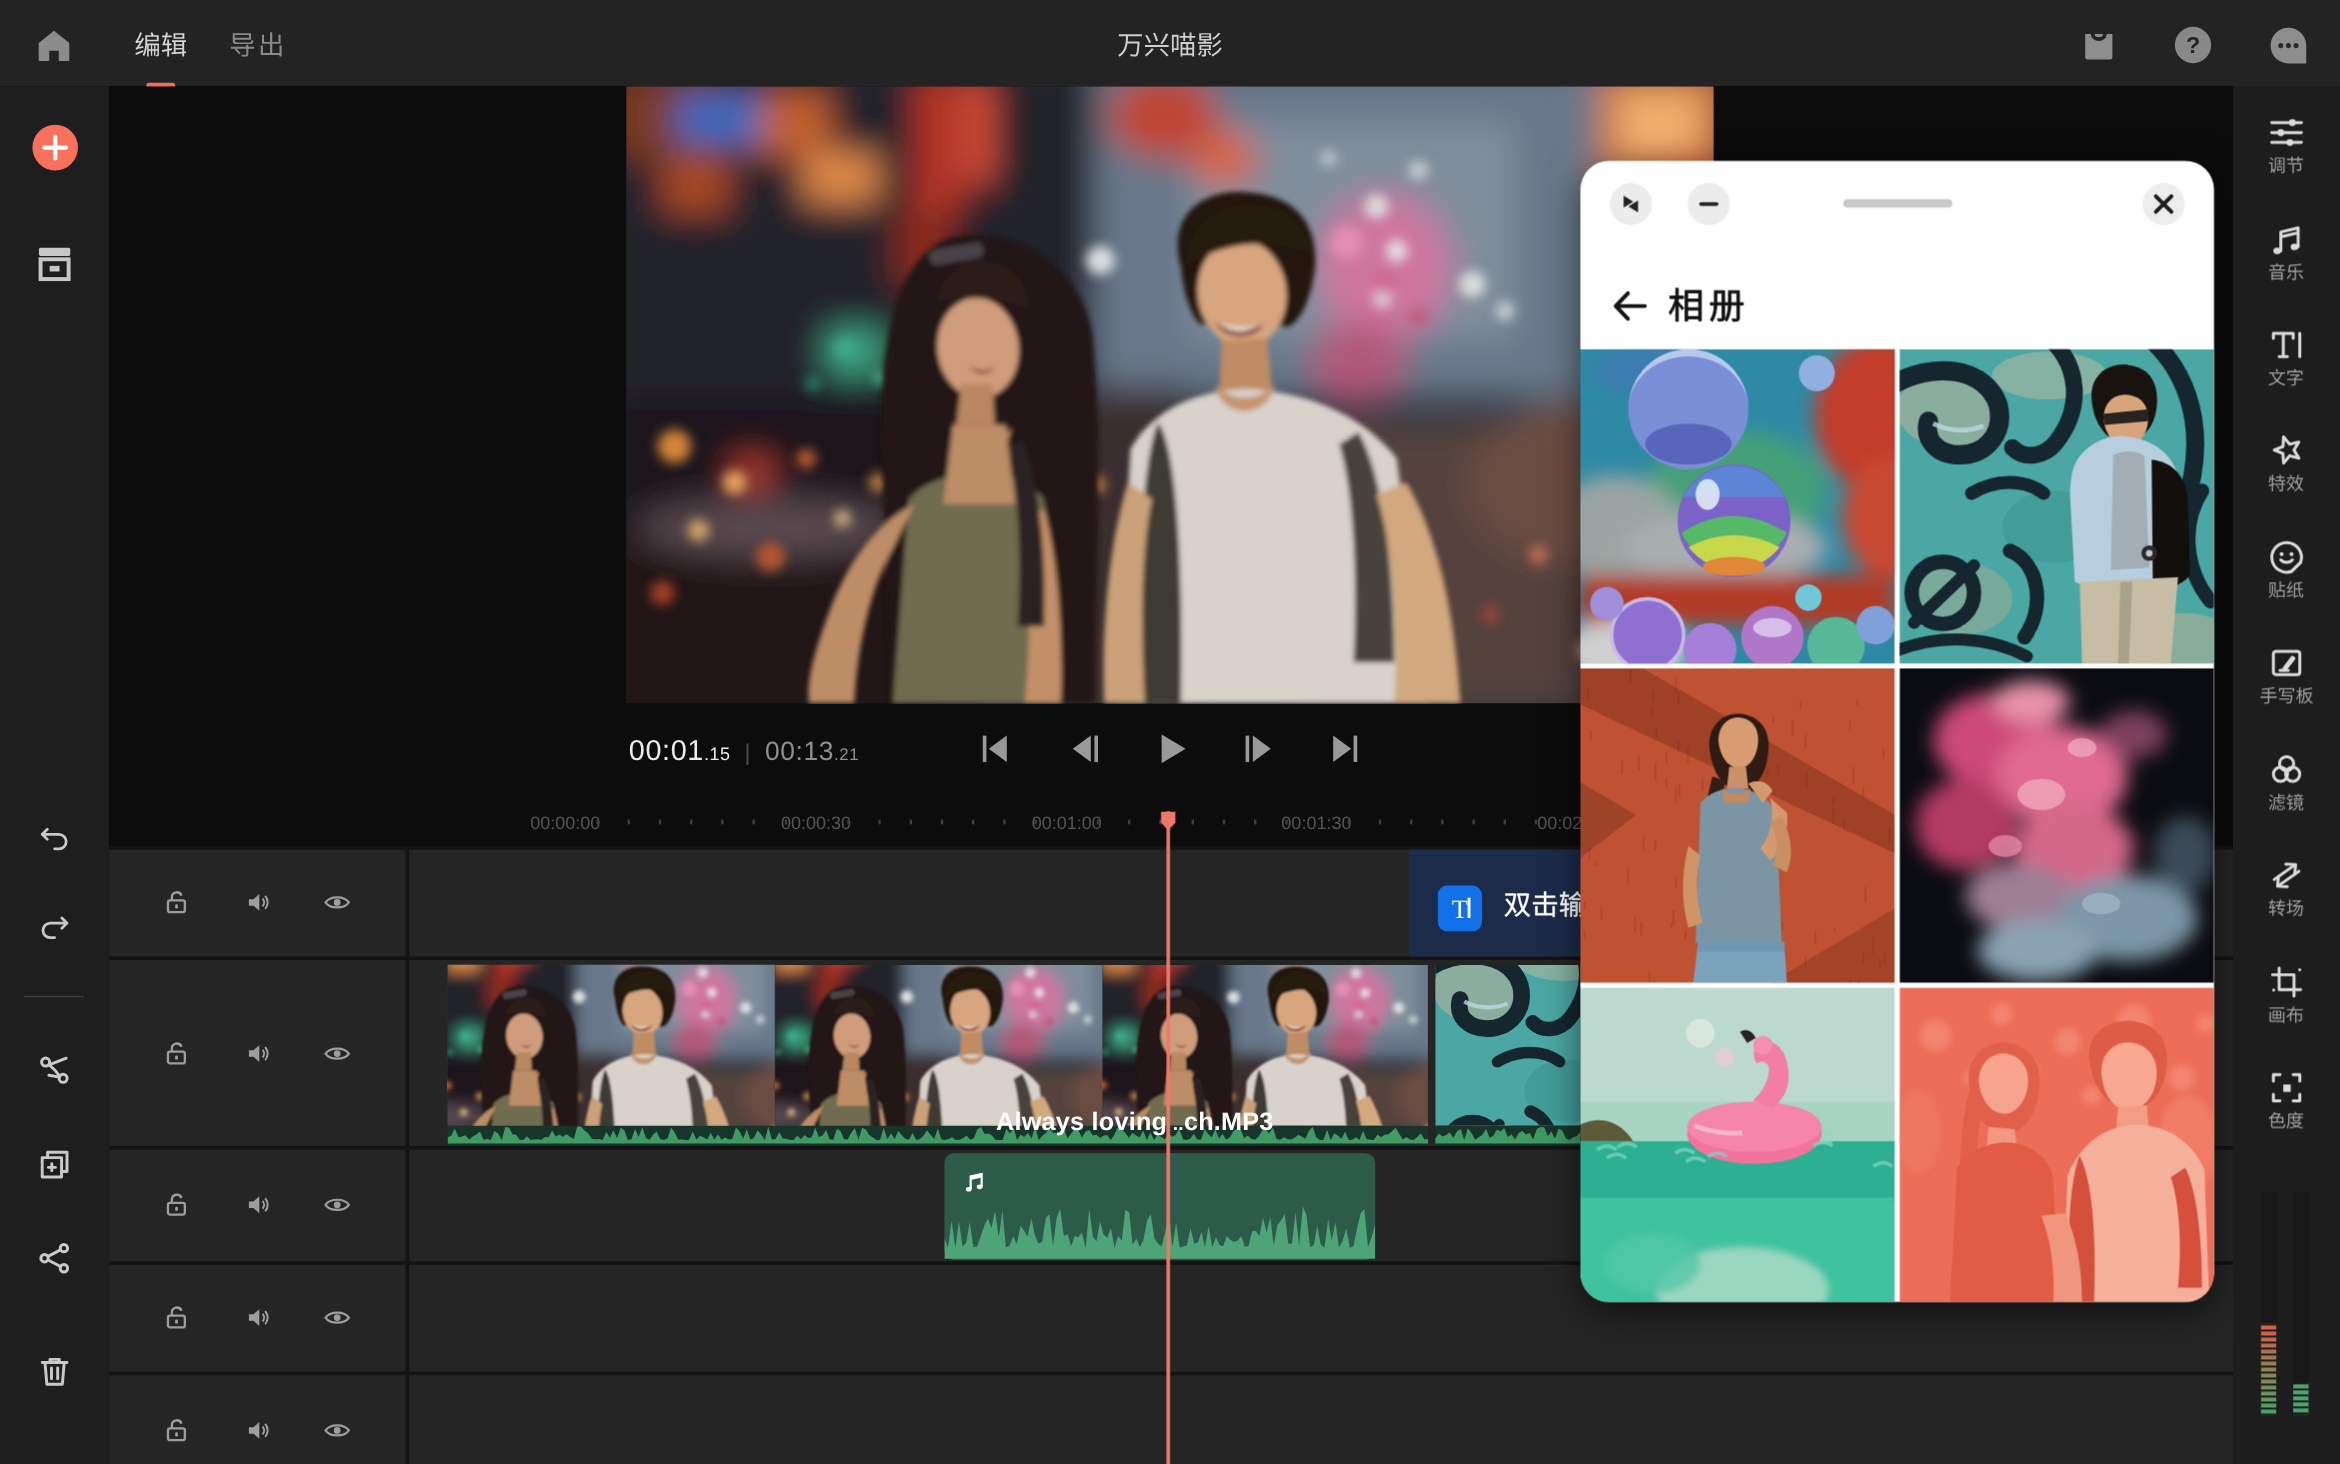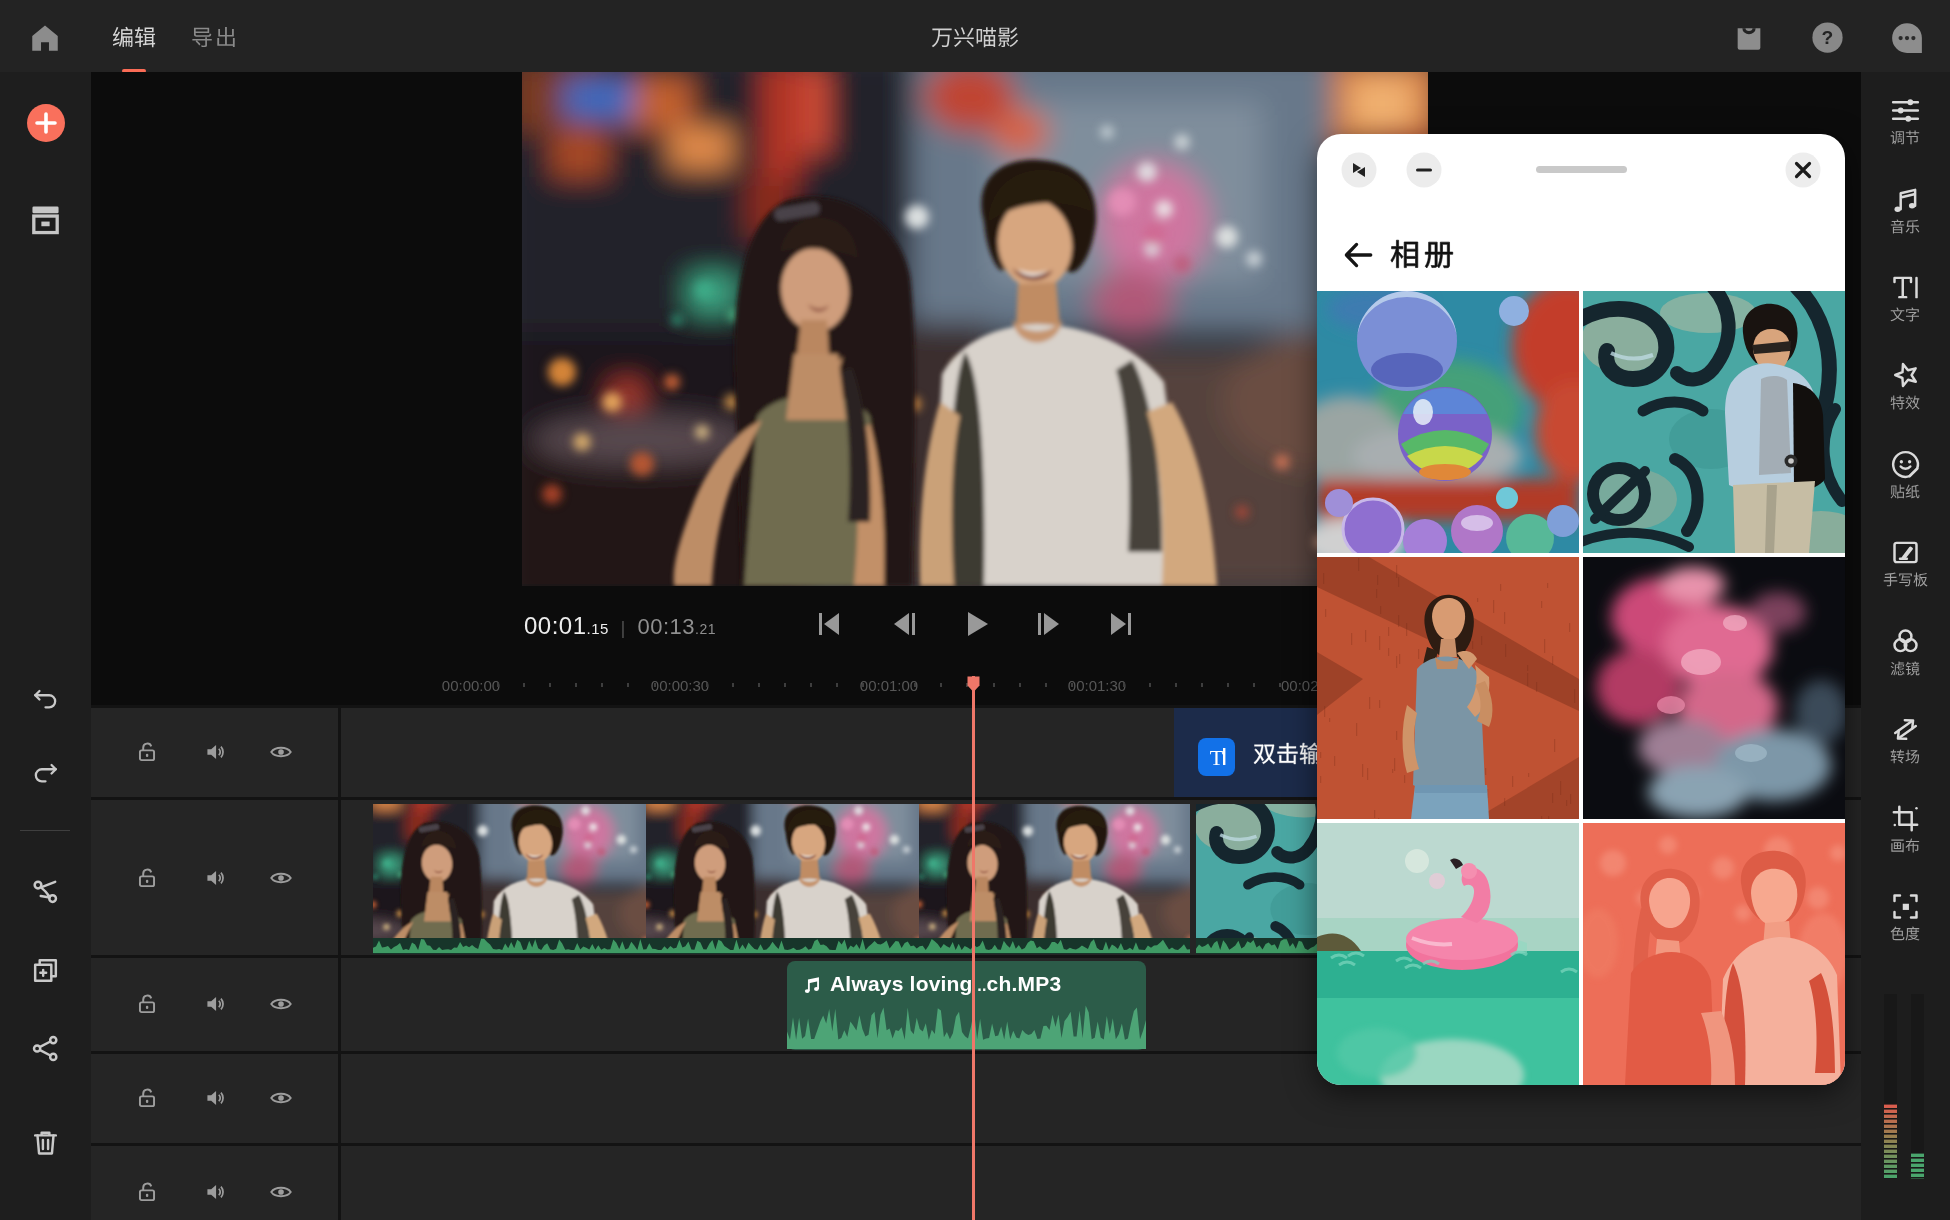--- a/index.html
+++ b/index.html
@@ -662,21 +662,21 @@
 <div class="abs" style="left:787px;top:961px;width:359px;height:89px;background:#2c5c49;border-radius:8px"></div>
 <svg class="abs" style="left:787px;top:1003px" width="359" height="47">
     <polygon points="0,46 0.0,28.6 3.0,36.8 6.0,14.2 9.1,36.7 12.1,14.7 15.1,35.8 18.1,32.9 21.1,15.4 24.1,36.1 27.2,36.0 30.2,27.6 33.2,18.7 36.2,12.5 39.2,20.4 42.2,5.9 45.3,28.4 48.3,5.7 51.3,36.5 54.3,35.1 57.3,27.2 60.3,33.9 63.4,18.5 66.4,22.7 69.4,27.4 72.4,12.2 75.4,26.0 78.4,33.4 81.5,31.8 84.5,12.2 87.5,8.8 90.5,35.3 93.5,11.8 96.5,4.4 99.6,27.3 102.6,25.5 105.6,35.4 108.6,26.9 111.6,28.1 114.6,24.2 117.7,36.8 120.7,4.4 123.7,27.6 126.7,31.3 129.7,14.7 132.7,25.9 135.8,28.5 138.8,20.3 141.8,36.7 144.8,26.8 147.8,30.9 150.8,5.2 153.9,7.4 156.9,34.3 159.9,29.1 162.9,36.2 165.9,30.3 168.9,13.8 172.0,8.8 175.0,29.0 178.0,33.3 181.0,35.5 184.0,23.6 187.0,7.3 190.1,36.2 193.1,15.8 196.1,36.8 199.1,35.5 202.1,35.0 205.1,20.5 208.2,33.2 211.2,32.4 214.2,23.5 217.2,36.4 220.2,18.4 223.2,36.3 226.3,27.8 229.3,34.6 232.3,35.5 235.3,27.1 238.3,30.2 241.3,31.9 244.4,30.9 247.4,27.1 250.4,35.9 253.4,35.4 256.4,23.0 259.4,22.7 262.5,27.1 265.5,11.8 268.5,23.9 271.5,11.5 274.5,34.9 277.5,17.9 280.6,14.1 283.6,8.7 286.6,33.4 289.6,33.4 292.6,7.4 295.6,35.2 298.7,2.4 301.7,9.6 304.7,36.2 307.7,34.8 310.7,18.6 313.7,34.5 316.8,36.5 319.8,12.9 322.8,30.7 325.8,15.3 328.8,36.3 331.8,31.2 334.9,20.6 337.9,36.8 340.9,35.4 343.9,20.7 346.9,8.1 349.9,4.4 353.0,36.3 356.0,28.0 359.0,17.0 359,46" fill="#4da476"></polygon>
   </svg>
 <svg class="abs" style="left:801px;top:973px" width="22" height="24" viewBox="0 0 24 24">
 <path d="M8.6 18.5 V6.8 L18.6 4.8 V16.3" fill="none" stroke="#fff" stroke-width="2"></path>
 <path d="M8.6 6.8 L18.6 4.8 L18.6 8 L8.6 10.2 Z" fill="#fff"></path>
 <ellipse cx="6.8" cy="18.6" rx="2.6" ry="2.1" fill="#fff"></ellipse>
 <ellipse cx="16.8" cy="16.4" rx="2.6" ry="2.1" fill="#fff"></ellipse>
   </svg>
-<div class="abs" style="left:830px;top:972px;font-size:21px;color:#fff;font-family:'Liberation Sans';font-weight:bold;letter-spacing:0.2px">Always loving<span style="font-size:16px">&nbsp;..</span>ch.MP3</div>
+<div class="abs" style="left:830px;top:924px;font-size:21px;color:#fff;font-family:'Liberation Sans';font-weight:bold;letter-spacing:0.2px">Always loving<span style="font-size:16px">&nbsp;..</span>ch.MP3</div>
 <div class="abs" style="left:972px;top:676px;width:3px;height:544px;background:#ef7769"></div>
 <svg class="abs" style="left:966px;top:675px" width="15" height="20">
     <path d="M1.5 1.5 h12 v9 l-6 6.5 l-6 -6.5 Z" fill="#ef7769"></path>
   </svg>
 <div class="abs" style="left:1317px;top:134px;width:528px;height:951px;background:#fff;border-radius:24px;box-shadow:0 8px 30px rgba(0,0,0,0.55);overflow:hidden">
 <svg class="abs" style="left:24px;top:18px" width="36" height="36">
       <circle cx="18" cy="18" r="17.5" fill="#ececec"></circle>
 <path d="M12 11 L20 16 L12 21 Z" fill="#222"></path>
       <path d="M24 15 L16 20 L24 25 Z" fill="#222"></path>
     </svg>

